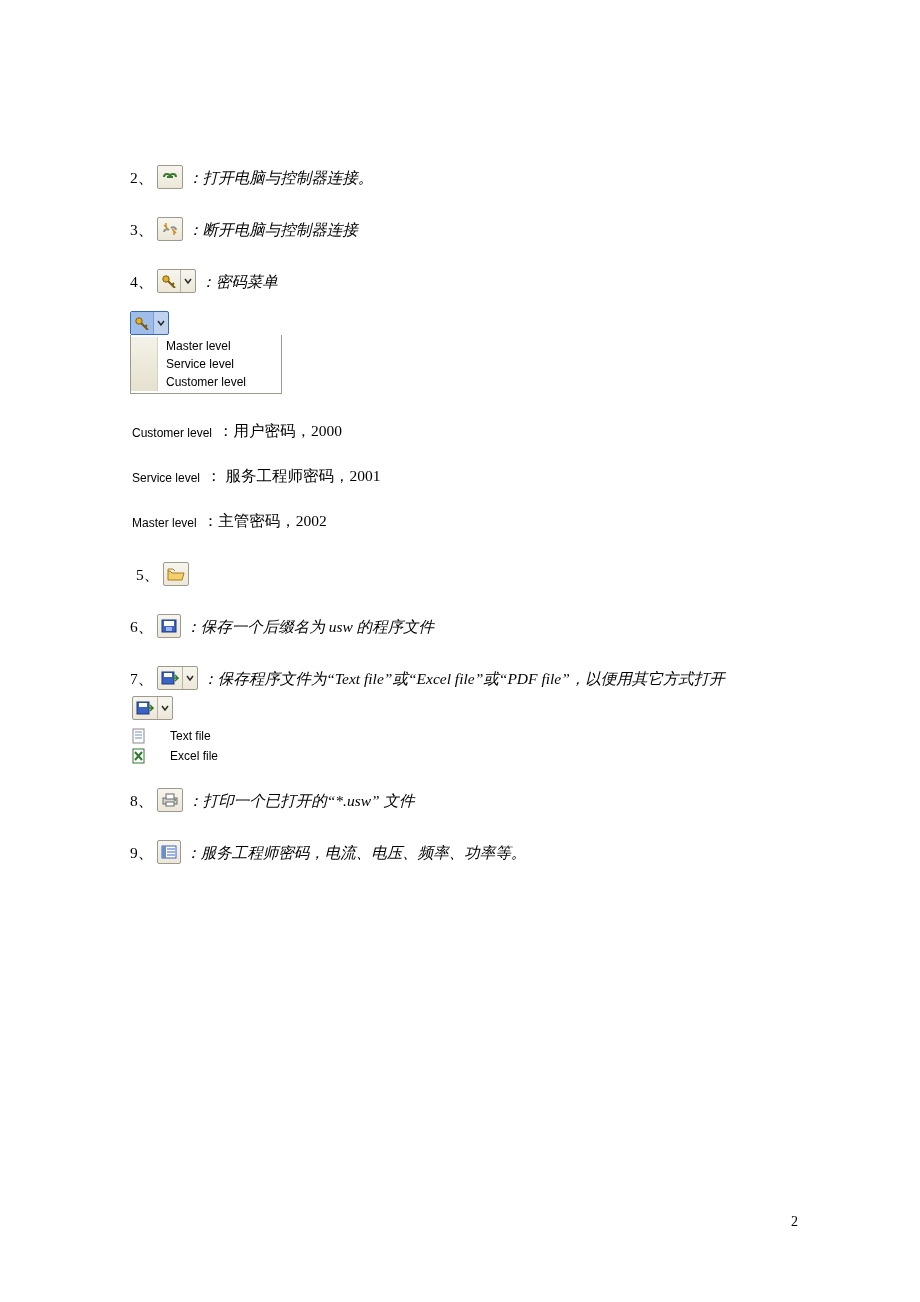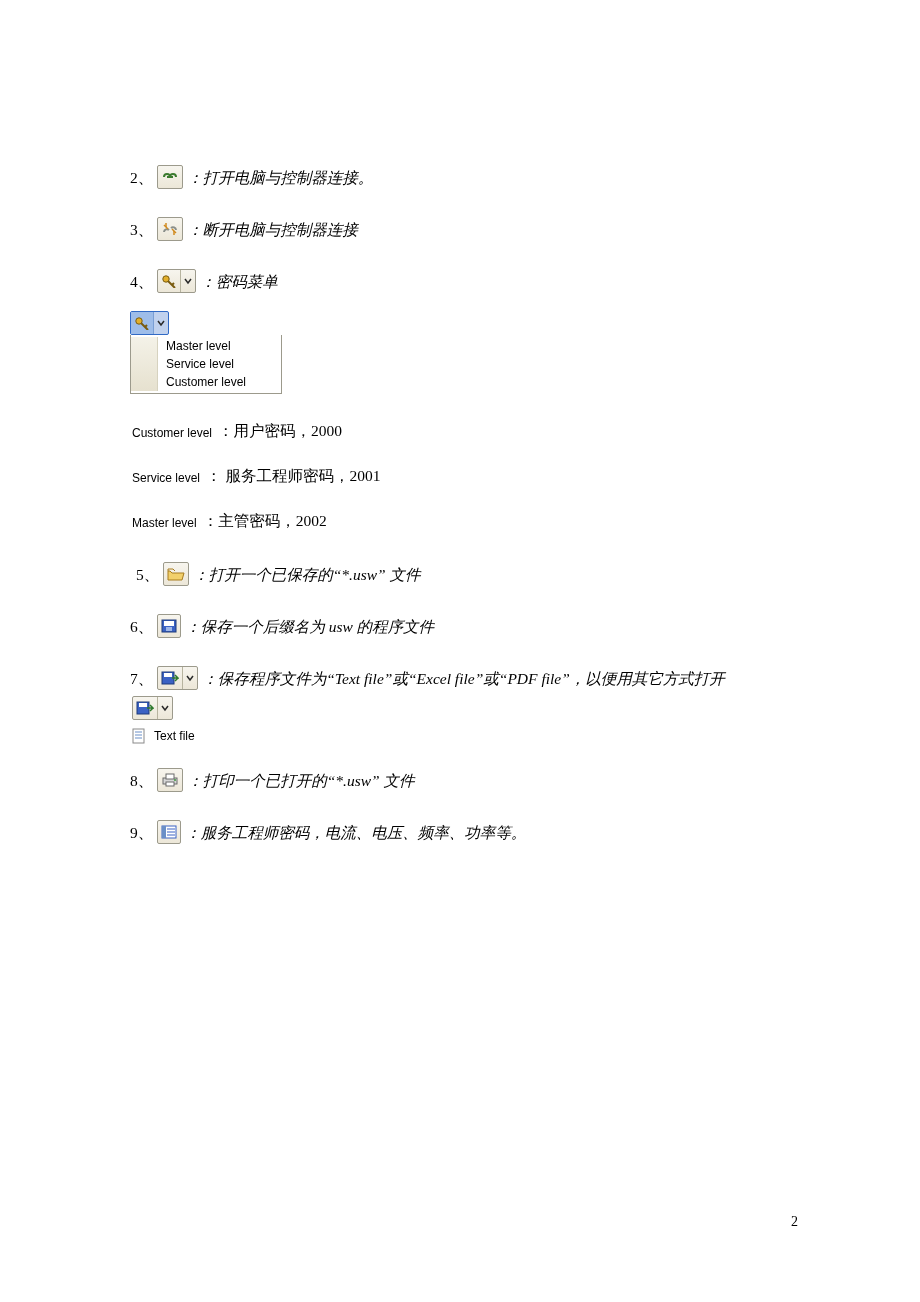--- a/index.html
+++ b/index.html
@@ -90,21 +90,21 @@
     border-right: 1px solid #d6d2bf;
   }
   .menu-list .items { flex:1; padding: 0 8px; }
   .menu-list .item { padding: 2px 0; white-space: nowrap; }
   .file-menu {
     font-family: Tahoma, Arial, sans-serif;
     font-size: 12px;
     margin-top: 4px;
   }
   .file-menu .row {
-    display: flex; align-items: center; gap: 6px;
+    display: flex; align-items: center; gap: 22px;
     padding: 1px 0;
   }
   .file-menu .row .ic {
     width: 18px; height: 18px; display:flex;align-items:center;justify-content:center;
   }
   .label-box {
     font-family: Tahoma, Arial, sans-serif;
     font-size: 12px;
     padding: 0 2px;
     margin-right: 4px;
@@ -221,21 +221,20 @@
 
   
   <div class="line">
     <span class="num" style="margin-left:6px">5、</span>
     <span class="tbtn">
       <svg width="18" height="14">
         <path d="M1 4 L1 13 L15 13 L17 6 L5 6 L3 4 Z" fill="#f2d06b" stroke="#a87c1e"></path>
         <path d="M1 4 L1 2 L6 2 L8 4" fill="none" stroke="#a87c1e"></path>
       </svg>
     </span>
-    <span class="text">：打开一个已保存的“*.usw” 文件</span>
   </div>
 
   
   <div class="line">
     <span class="num">6、</span>
     <span class="tbtn">
       <svg width="16" height="14">
         <rect x="1" y="1" width="14" height="12" fill="#3b62c4" stroke="#1e3a7a"></rect>
         <rect x="3" y="2" width="10" height="5" fill="#fff"></rect>
         <rect x="5" y="8" width="6" height="4" fill="#9fb7e8"></rect>
@@ -286,20 +285,29 @@
       <span class="ic">
         <svg width="16" height="16">
           <rect x="2" y="1" width="11" height="14" fill="#fff" stroke="#8a8a8a"></rect>
           <line x1="4" y1="4" x2="11" y2="4" stroke="#6a8fc7"></line>
           <line x1="4" y1="7" x2="11" y2="7" stroke="#6a8fc7"></line>
           <line x1="4" y1="10" x2="11" y2="10" stroke="#6a8fc7"></line>
         </svg>
       </span>
       <span>Text file</span>
     </div>
+    <div class="row">
+      <span class="ic">
+        <svg width="16" height="16">
+          <rect x="2" y="1" width="11" height="14" fill="#fff" stroke="#2e7a2e"></rect>
+          <path d="M4 4 L11 12 M11 4 L4 12" stroke="#2e7a2e" stroke-width="2"></path>
+        </svg>
+      </span>
+      <span>Excel file</span>
+    </div>
   </div>
 
   
   <div class="line">
     <span class="num">8、</span>
     <span class="tbtn">
       <svg width="18" height="14">
         <rect x="2" y="5" width="14" height="6" fill="#d7d7d7" stroke="#6a6a6a"></rect>
         <rect x="5" y="1" width="8" height="5" fill="#fff" stroke="#6a6a6a"></rect>
         <rect x="5" y="9" width="8" height="4" fill="#fff" stroke="#6a6a6a"></rect>

